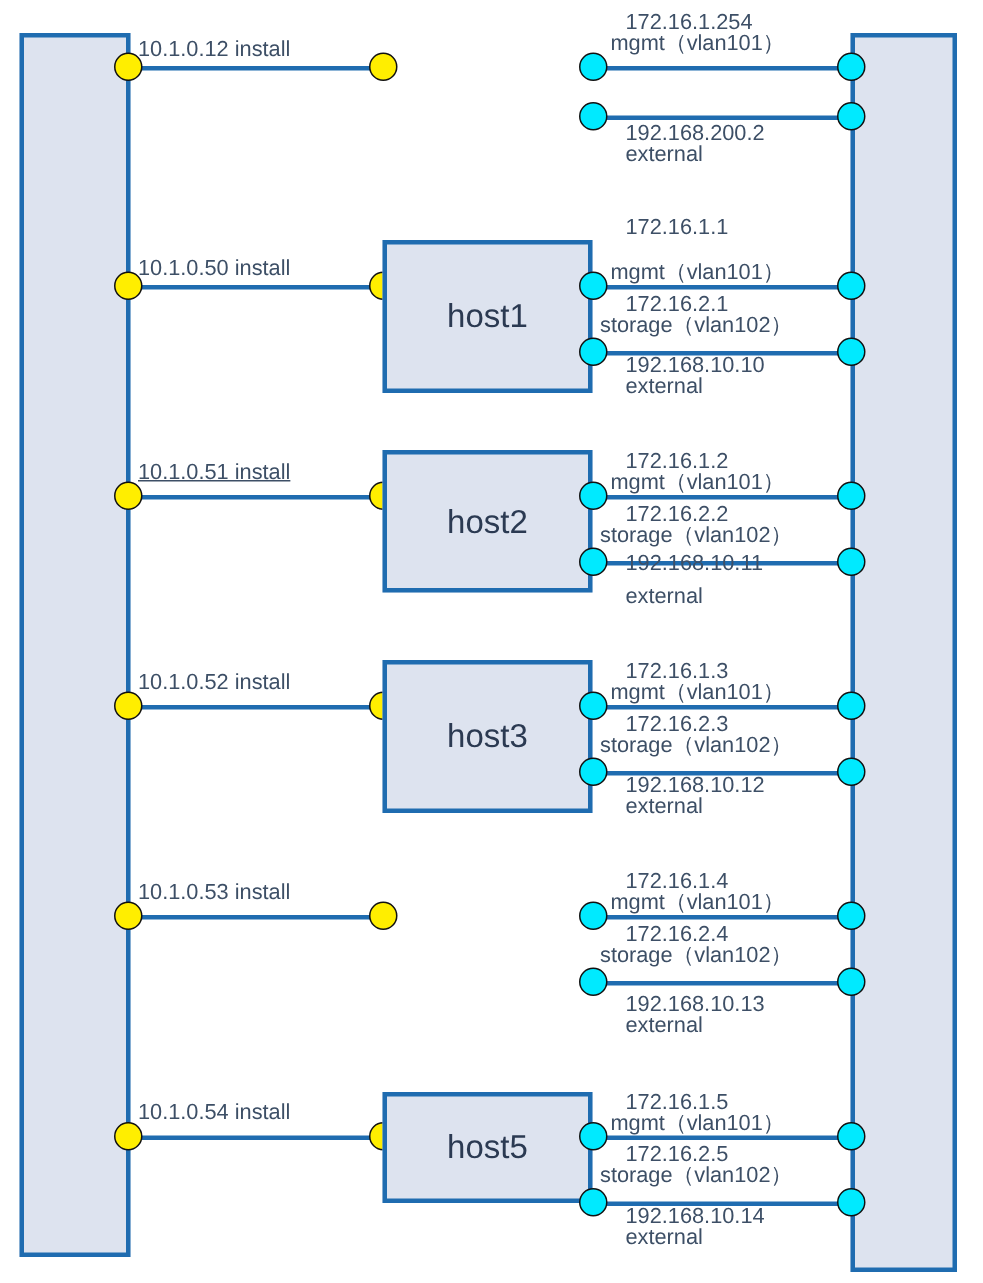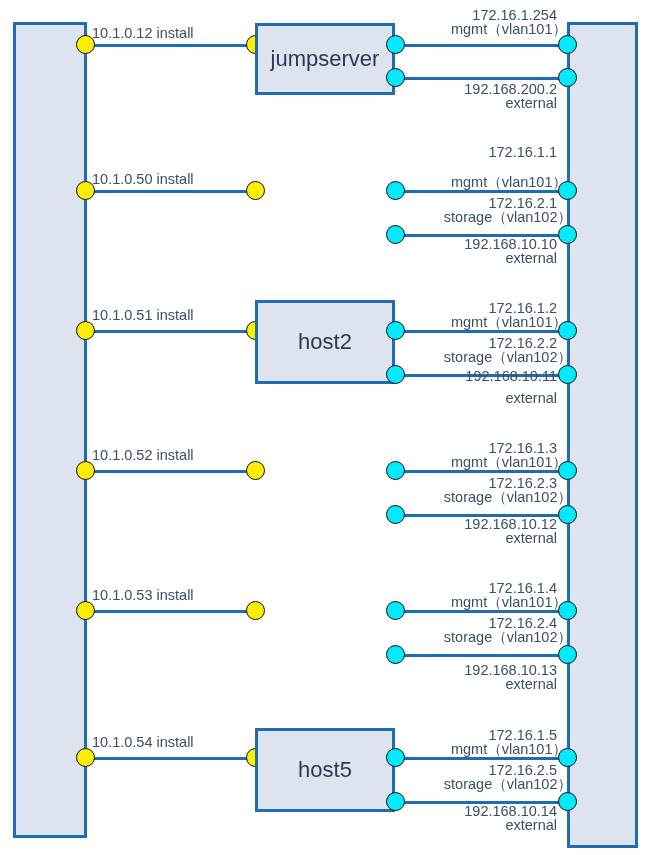--- a/index.html
+++ b/index.html
@@ -61,82 +61,82 @@
   }
   .edge-label {
     position: absolute;
     font-size: 14.5px;
     color: #3d4f66;
     white-space: nowrap;
     font-family: "Liberation Sans", "DejaVu Sans", sans-serif;
     line-height: 1.05;
   }
   .edge-label.center {
-    text-align: right;
+    text-align: left;
   }
   .edge-label.left {
     text-align: center;
   }
 </style>
 </head>
 <body>
 
 <div id="diagram">
 
   <div class="rail" style="left:13px; top:22px; width:74px; height:816px;"></div>
 
   <div class="rail" style="left:567px; top:22px; width:71px; height:826px;"></div>
 
   <div class="link" style="left:86px; top:44px; width:176px;"></div>
   <div class="port yellow" style="left:76px; top:35px;"></div>
   <div class="port yellow" style="left:246px; top:35px;"></div>
   <div class="edge-label left" style="left:92px; top:26px;">10.1.0.12 install</div>
 
-  <div class="node-box" style="left:255px; top:23px; width:140px; height:72px;">
-    <span class="node-label">jumpserver</span>
-  </div>
 
   <div class="link" style="left:396px; top:44px; width:176px;"></div>
   <div class="port cyan" style="left:386px; top:35px;"></div>
   <div class="port cyan" style="left:558px; top:35px;"></div>
   <div class="edge-label center" style="left:417px; top:8px; width:140px;">172.16.1.254</div>
   <div class="edge-label center" style="left:407px; top:22px; width:160px;">mgmt（vlan101）</div>
 
   <div class="link" style="left:396px; top:77px; width:176px;"></div>
   <div class="port cyan" style="left:386px; top:68px;"></div>
   <div class="port cyan" style="left:558px; top:68px;"></div>
   <div class="edge-label center" style="left:417px; top:82px; width:140px;">192.168.200.2</div>
   <div class="edge-label center" style="left:417px; top:96px; width:140px;">external</div>
 
   <div class="link" style="left:86px; top:190px; width:176px;"></div>
   <div class="port yellow" style="left:76px; top:181px;"></div>
   <div class="port yellow" style="left:246px; top:181px;"></div>
   <div class="edge-label left" style="left:92px; top:172px;">10.1.0.50 install</div>
 
+  <div class="node-box" style="left:255px; top:160px; width:140px; height:102px;">
+    <span class="node-label">host1</span>
+  </div>
 
   <div class="link" style="left:396px; top:190px; width:176px;"></div>
   <div class="port cyan" style="left:386px; top:181px;"></div>
   <div class="port cyan" style="left:558px; top:181px;"></div>
   <div class="edge-label center" style="left:417px; top:145px; width:140px;">172.16.1.1</div>
   <div class="edge-label center" style="left:407px; top:175px; width:160px;">mgmt（vlan101）</div>
 
   <div class="link" style="left:396px; top:234px; width:176px;"></div>
   <div class="port cyan" style="left:386px; top:225px;"></div>
   <div class="port cyan" style="left:558px; top:225px;"></div>
   <div class="edge-label center" style="left:417px; top:196px; width:140px;">172.16.2.1</div>
   <div class="edge-label center" style="left:400px; top:210px; width:172px;">storage（vlan102）</div>
   <div class="edge-label center" style="left:417px; top:237px; width:140px;">192.168.10.10</div>
   <div class="edge-label center" style="left:417px; top:251px; width:140px;">external</div>
 
   <div class="link" style="left:86px; top:330px; width:176px;"></div>
   <div class="port yellow" style="left:76px; top:321px;"></div>
   <div class="port yellow" style="left:246px; top:321px;"></div>
-  <div class="edge-label left" style="left:92px; top:308px;">10.1.0.51 install</div>
-
-  <div class="node-box" style="left:255px; top:300px; width:140px; height:84px;">
+  <div class="edge-label left" style="left:92px; top:308px;text-decoration:underline;">10.1.0.51 install</div>
+
+  <div class="node-box" style="left:255px; top:300px; width:140px; height:95px;">
     <span class="node-label">host2</span>
   </div>
 
   <div class="link" style="left:396px; top:330px; width:176px;"></div>
   <div class="port cyan" style="left:386px; top:321px;"></div>
   <div class="port cyan" style="left:558px; top:321px;"></div>
   <div class="edge-label center" style="left:417px; top:301px; width:140px;">172.16.1.2</div>
   <div class="edge-label center" style="left:407px; top:315px; width:160px;">mgmt（vlan101）</div>
 
   <div class="link" style="left:396px; top:374px; width:176px;"></div>
@@ -145,20 +145,23 @@
   <div class="edge-label center" style="left:417px; top:336px; width:140px;">172.16.2.2</div>
   <div class="edge-label center" style="left:400px; top:350px; width:172px;">storage（vlan102）</div>
   <div class="edge-label center" style="left:417px; top:369px; width:140px;">192.168.10.11</div>
   <div class="edge-label center" style="left:417px; top:391px; width:140px;">external</div>
 
   <div class="link" style="left:86px; top:470px; width:176px;"></div>
   <div class="port yellow" style="left:76px; top:461px;"></div>
   <div class="port yellow" style="left:246px; top:461px;"></div>
   <div class="edge-label left" style="left:92px; top:448px;">10.1.0.52 install</div>
 
+  <div class="node-box" style="left:255px; top:440px; width:140px; height:102px;">
+    <span class="node-label">host3</span>
+  </div>
 
   <div class="link" style="left:396px; top:470px; width:176px;"></div>
   <div class="port cyan" style="left:386px; top:461px;"></div>
   <div class="port cyan" style="left:558px; top:461px;"></div>
   <div class="edge-label center" style="left:417px; top:441px; width:140px;">172.16.1.3</div>
   <div class="edge-label center" style="left:407px; top:455px; width:160px;">mgmt（vlan101）</div>
 
   <div class="link" style="left:396px; top:514px; width:176px;"></div>
   <div class="port cyan" style="left:386px; top:505px;"></div>
   <div class="port cyan" style="left:558px; top:505px;"></div>
@@ -185,21 +188,21 @@
   <div class="edge-label center" style="left:417px; top:616px; width:140px;">172.16.2.4</div>
   <div class="edge-label center" style="left:400px; top:630px; width:172px;">storage（vlan102）</div>
   <div class="edge-label center" style="left:417px; top:663px; width:140px;">192.168.10.13</div>
   <div class="edge-label center" style="left:417px; top:677px; width:140px;">external</div>
 
   <div class="link" style="left:86px; top:757px; width:176px;"></div>
   <div class="port yellow" style="left:76px; top:748px;"></div>
   <div class="port yellow" style="left:246px; top:748px;"></div>
   <div class="edge-label left" style="left:92px; top:735px;">10.1.0.54 install</div>
 
-  <div class="node-box" style="left:255px; top:728px; width:140px; height:84px;">
+  <div class="node-box" style="left:255px; top:728px; width:140px; height:74px;">
     <span class="node-label">host5</span>
   </div>
 
   <div class="link" style="left:396px; top:757px; width:176px;"></div>
   <div class="port cyan" style="left:386px; top:748px;"></div>
   <div class="port cyan" style="left:558px; top:748px;"></div>
   <div class="edge-label center" style="left:417px; top:728px; width:140px;">172.16.1.5</div>
   <div class="edge-label center" style="left:407px; top:742px; width:160px;">mgmt（vlan101）</div>
 
   <div class="link" style="left:396px; top:801px; width:176px;"></div>

